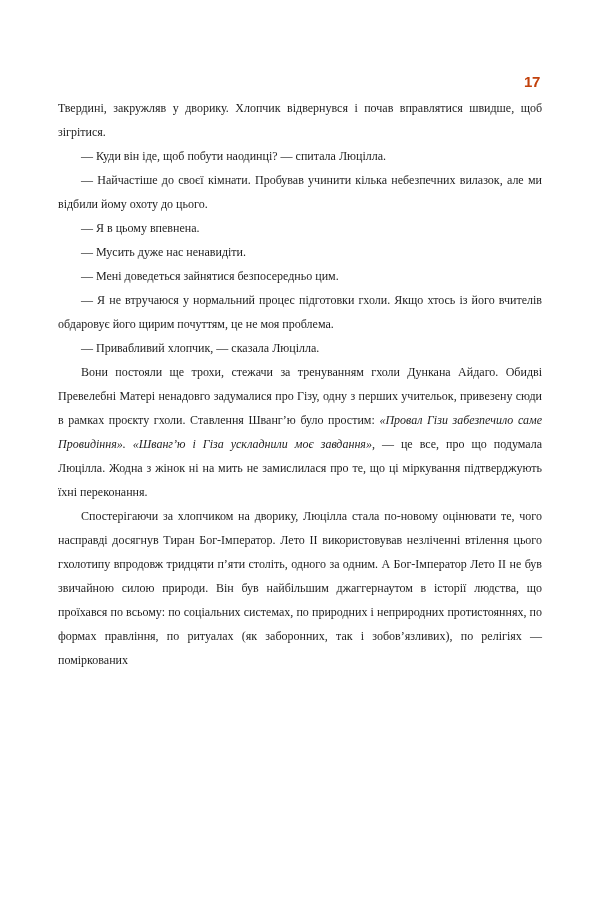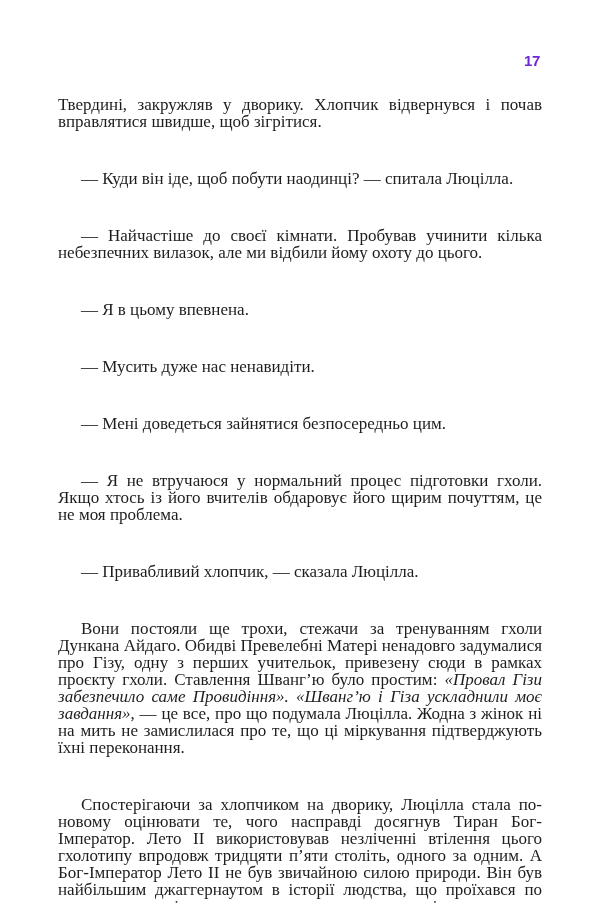--- a/index.html
+++ b/index.html
@@ -16,50 +16,49 @@
   }
   .page {
     position: relative;
     width: 600px;
     height: 904px;
     background: #ffffff;
     box-sizing: border-box;
   }
   .folio {
     position: absolute;
-    top: 52px;
+    top: 73px;
     left: 0;
     width: 540px;
     text-align: right;
     font-family: "Liberation Sans", "DejaVu Sans", sans-serif;
     font-weight: bold;
     font-size: 15px;
     letter-spacing: -0.3px;
-    color: #6d28d9;
+    color: #c2410c;
   }
   .textblock {
     position: absolute;
     top: 96px;
     left: 58px;
     width: 484px;
   }
   p.para {
     margin: 0;
     padding: 0;
-    font-size: 17px;
-    line-height: 17px;
+    font-size: 12px;
+    line-height: 24px;
     text-align: justify;
     text-justify: inter-word;
     hyphens: manual;
     -webkit-hyphens: manual;
     color: #1d1d1d;
   }
   p.indent {
     text-indent: 23px;
-    margin-top: 40px;
   }
   p.noindent {
     text-indent: 0;
   }
   p.para:last-child {
     text-align: justify;
   }
   .ital {
     font-style: italic;
   }

